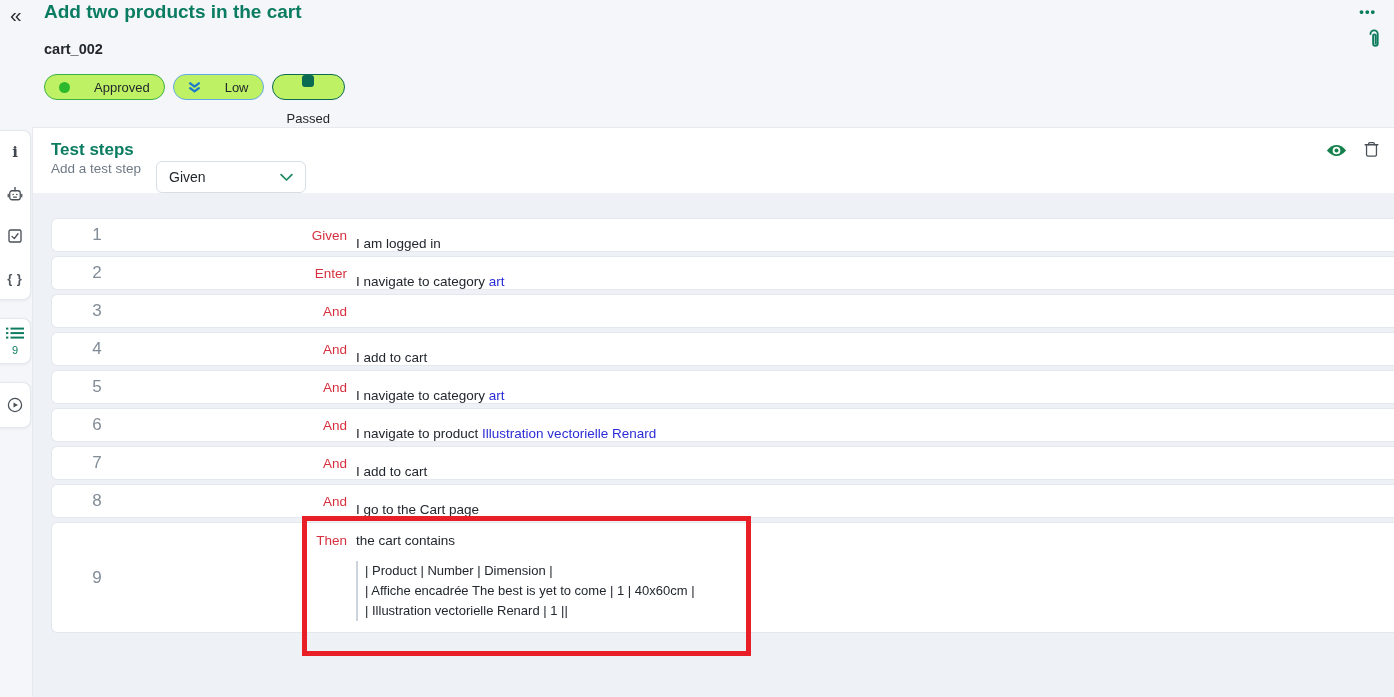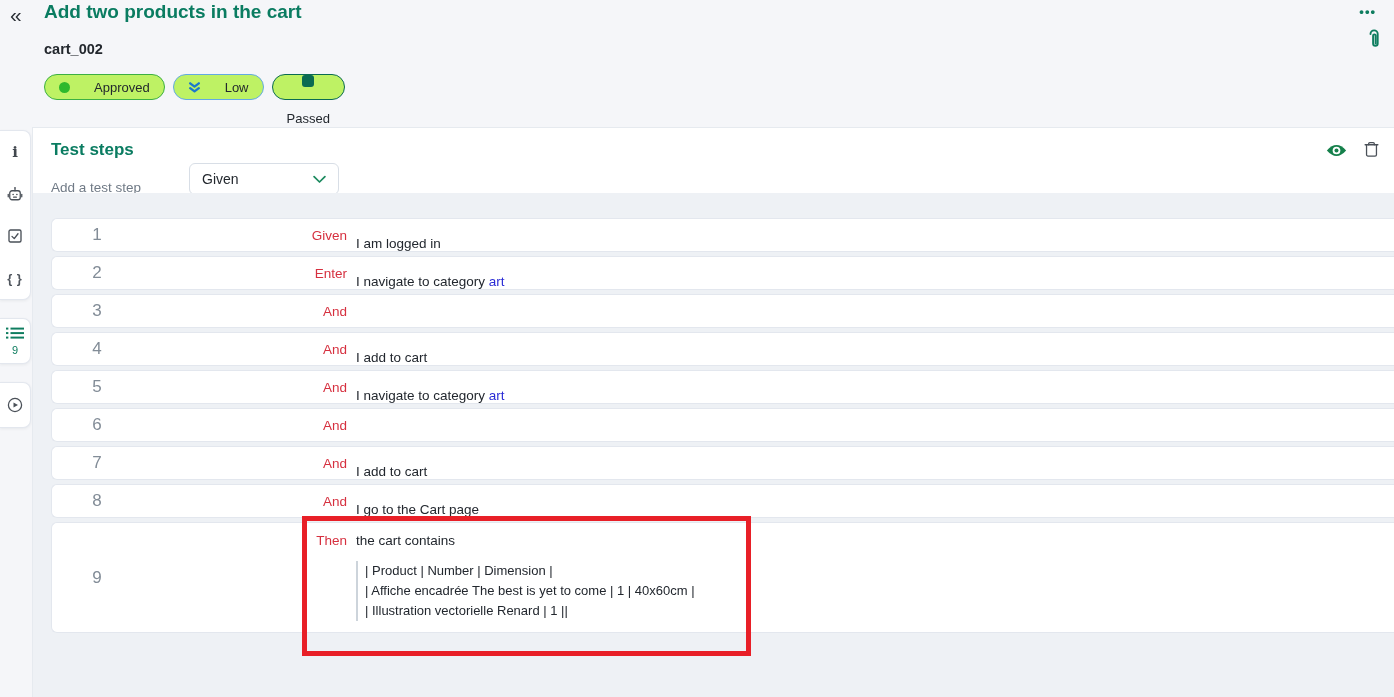--- a/index.html
+++ b/index.html
@@ -37,21 +37,21 @@
   .info-glyph { font-family:"DejaVu Serif", serif; font-weight:bold; font-size:15px; color:#41474e; }
   .braces-glyph { font-size:13px; font-weight:bold; color:#50565e; letter-spacing:1px; }
   .rail-count { font-size:11px; color:#0e7d5f; margin:-3px 0 5px 0; }
 
   
   .main-panel { position:absolute; left:32px; top:127px; right:0; bottom:0; background:#fff;
     border-top:1px solid #e6eaef; border-left:1px solid #e6eaef; }
   .panel-header { height:32px; display:flex; align-items:flex-end; padding:0 10px 0 18px; }
   .panel-title { flex:1; font-size:17px; font-weight:bold; color:#0a7c61; }
   .icon-btn { background:none; border:none; cursor:pointer; padding:2px 4px; display:inline-flex; align-items:center; }
-  .add-row { display:flex; align-items:flex-end; height:34px; margin:1px 0 0 18px;gap:33px; }
+  .add-row { display:flex; align-items:flex-start; height:34px; margin:1px 0 0 18px; }
   .add-label { flex:0 0 105px; font-size:13.5px; color:#707a86; }
   .keyword-select { width:150px; height:32px; border:1px solid #d8dee6; border-radius:6px; background:#fff;
     display:flex; align-items:center; justify-content:space-between; padding:0 12px; font-size:14px; color:#23282e; cursor:pointer; }
   .action-input { flex:1; height:32px; margin-left:12px; border:1px solid #d8dee6; border-right:none;
     border-radius:6px 0 0 6px; padding:0 12px; font-size:14px; color:#23282e; outline:none; background:#fff; }
   .action-input::placeholder { color:#b9c1cb; }
 
   
   .steps-list { position:absolute; top:65px; left:0; right:0; bottom:0; background:#eef1f5;
     padding:25px 0 0 18px; overflow:hidden; }
@@ -222,20 +222,23 @@
       <div class="step-row">
         <div class="step-num">5</div>
         <div class="step-keyword">And</div>
         <div class="step-body">
           <span>I navigate to category <a class="step-link">art</a></span>
         </div>
       </div>
       <div class="step-row">
         <div class="step-num">6</div>
         <div class="step-keyword">And</div>
+        <div class="step-body">
+          <span>I navigate to product <a class="step-link">Illustration vectorielle Renard</a></span>
+        </div>
       </div>
       <div class="step-row">
         <div class="step-num">7</div>
         <div class="step-keyword">And</div>
         <div class="step-body">
           <span>I add to cart</span>
         </div>
       </div>
       <div class="step-row">
         <div class="step-num">8</div>

